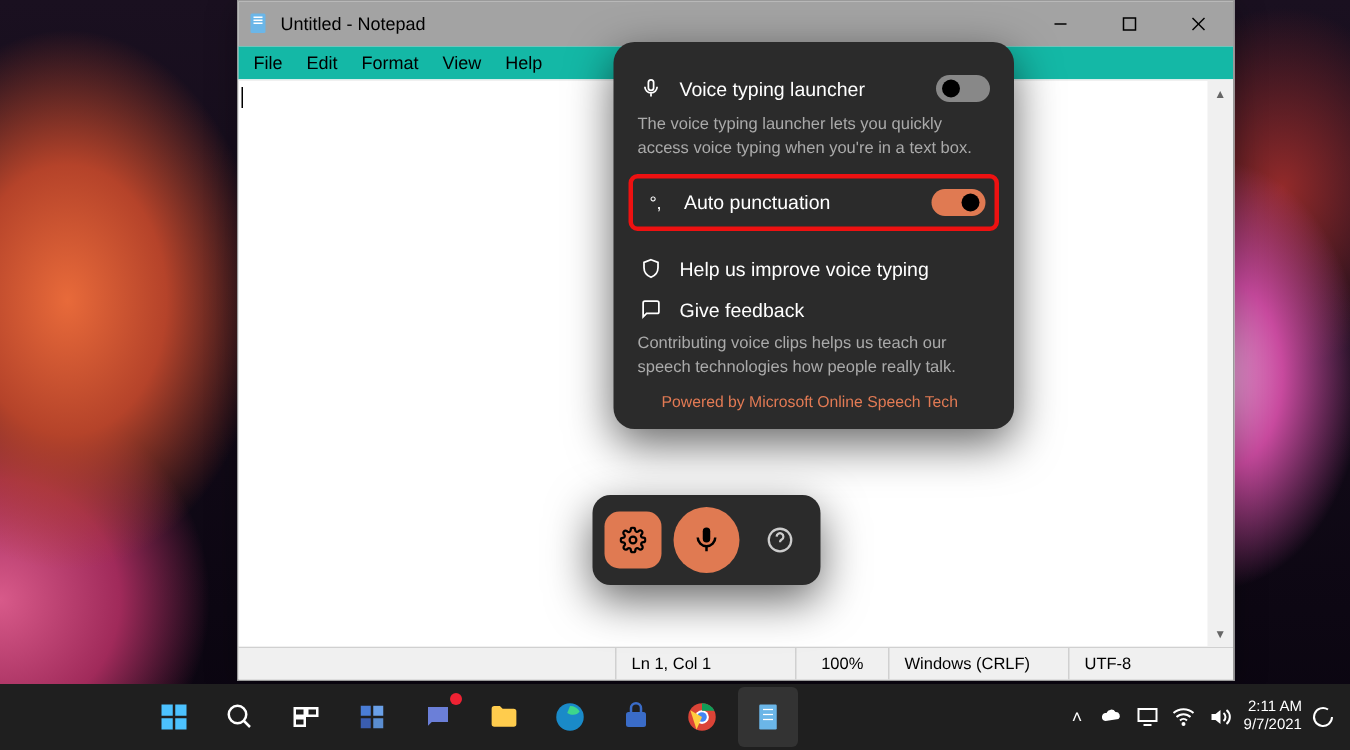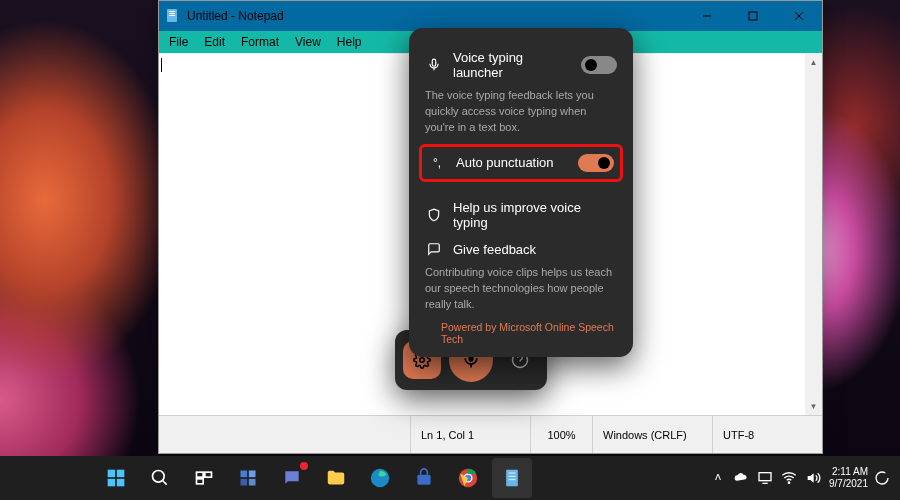--- a/index.html
+++ b/index.html
@@ -21,47 +21,47 @@
       position: absolute;
       left: 158px; top: 0;
       width: 665px; height: 454px;
       background: #fff;
       border: 1px solid #9a9a9a;
       display: flex; flex-direction: column;
       box-shadow: 0 4px 20px rgba(0,0,0,0.3);
     }
     .title-bar {
       height: 30px; display: flex; align-items: center;
-      padding-left: 6px; background: #0369a1;
+      padding-left: 6px; background: #a3a3a3;
     }
     .title-bar .app-icon { width: 16px; height: 16px; margin-right: 6px; }
     .title-bar .title { font-size: 12px; flex: 1; color: #000; }
     .win-controls { display: flex; }
     .wc-btn { width: 46px; height: 30px; display:flex; align-items:center; justify-content:center; font-size:11px; color:#000; }
 
     .menu-bar { display:flex; gap: 4px; padding: 2px 4px; font-size: 12px; color:#000; background:#14b8a6; }
     .menu-bar span { padding: 2px 6px; }
 
     .text-area { flex:1; background:#fff; position:relative; border-top:1px solid #f0f0f0; }
     .caret-line { position:absolute; top:4px; left:2px; width:1px; height:14px; background:#000; }
     .vscroll { position:absolute; right:0; top:0; bottom:0; width:17px; background:#f0f0f0; }
     .vscroll .arrow { height:17px; display:flex; align-items:center; justify-content:center; font-size:8px; color:#666; }
 
-    .status-bar { height: 38px; border-top:1px solid #d0d0d0; display:flex; font-size:11px; align-items:center; background:#f0f0f0; color:#000; }
+    .status-bar { height: 22px; border-top:1px solid #d0d0d0; display:flex; font-size:11px; align-items:center; background:#f0f0f0; color:#000; }
     .status-cell { padding: 0 10px; border-left:1px solid #d0d0d0; height:100%; display:flex; align-items:center; }
     .status-cell:first-child { flex:1; border-left:none; }
     .status-cell.ln { width: 120px; }
     .status-cell.pct { width: 62px; justify-content:center; }
     .status-cell.crlf { width: 120px; }
     .status-cell.enc { width: 110px; }
 
     
     .vt-popup {
       position:absolute; left: 409px; top: 28px;
-      width: 224px;
+      width: 267px;
       background:#2b2b2b; color:#fff;
       border-radius:14px; padding: 16px 16px 12px 16px;
       font-size:12px;
       box-shadow:0 10px 30px rgba(0,0,0,0.6);
       z-index: 5;
     }
     .vt-row { display:flex; align-items:center; gap:10px; padding:6px 0; }
     .vt-row .vt-rowlabel { flex:1; font-size:13px; }
     .vt-row .vt-ic { width:18px; display:flex; justify-content:center; font-size:14px; }
     .vt-desc { font-size:11px; color:#aaa; line-height:1.45; margin: 2px 0 8px 0; }
@@ -175,21 +175,21 @@
   <div class="vt-row">
     <span class="vt-ic">
       <svg width="14" height="14" viewBox="0 0 24 24" fill="none" stroke="#fff" stroke-width="2">
           <rect x="9" y="2" width="6" height="12" rx="3"></rect>
           <path d="M5 10a7 7 0 0 0 14 0M12 17v4"></path>
         </svg>
     </span>
     <span class="vt-rowlabel">Voice typing launcher</span>
     <div class="toggle off"></div>
   </div>
-  <div class="vt-desc">The voice typing feedback lets you quickly access voice typing when you're in a text box.</div>
+  <div class="vt-desc">The voice typing launcher lets you quickly access voice typing when you're in a text box.</div>
 
   <div class="highlight-box">
     <div class="vt-row" style="padding:4px 0;">
       <span class="vt-ic" style="font-size:12px;color:#fff;">°,</span>
       <span class="vt-rowlabel">Auto punctuation</span>
       <div class="toggle on"></div>
     </div>
   </div>
 
   <div class="vt-row" style="padding-top:10px;">

